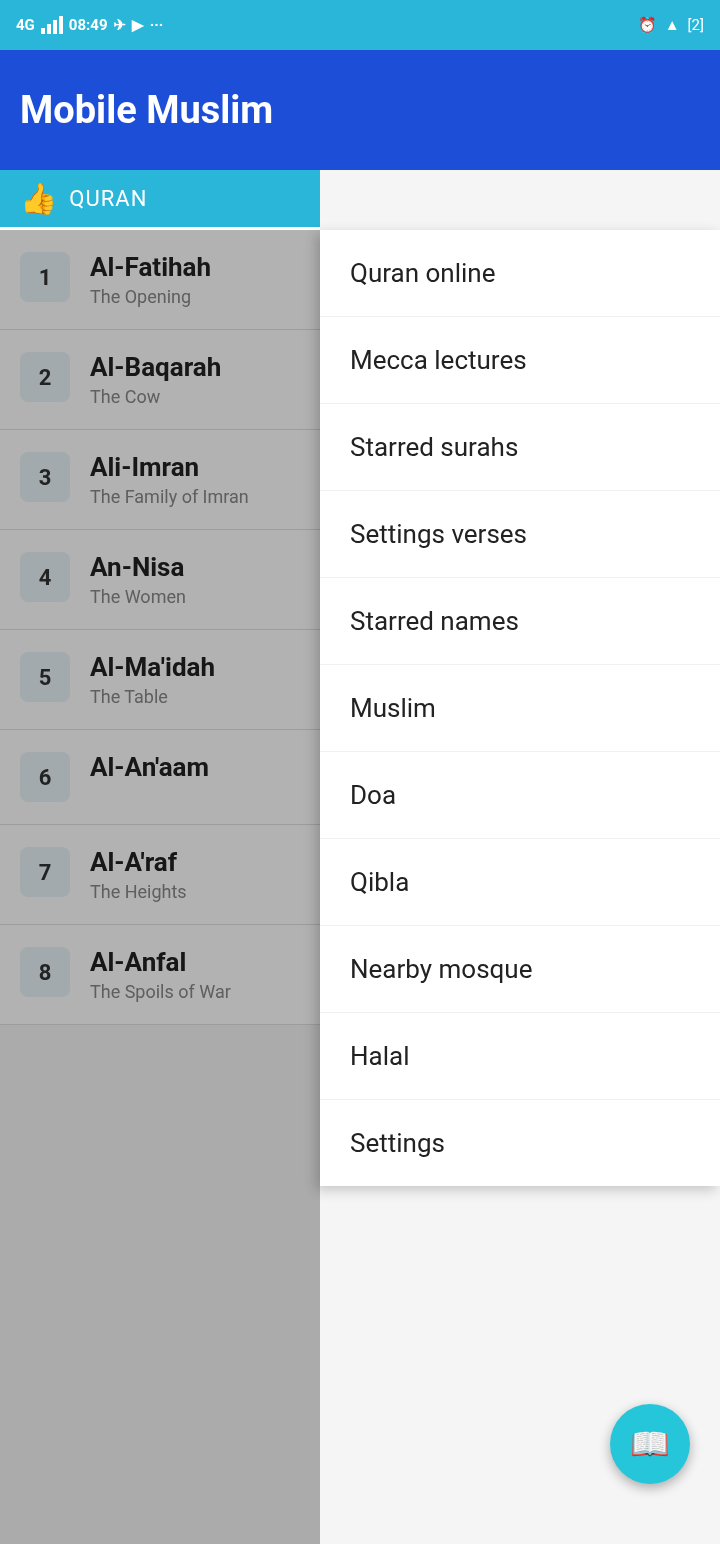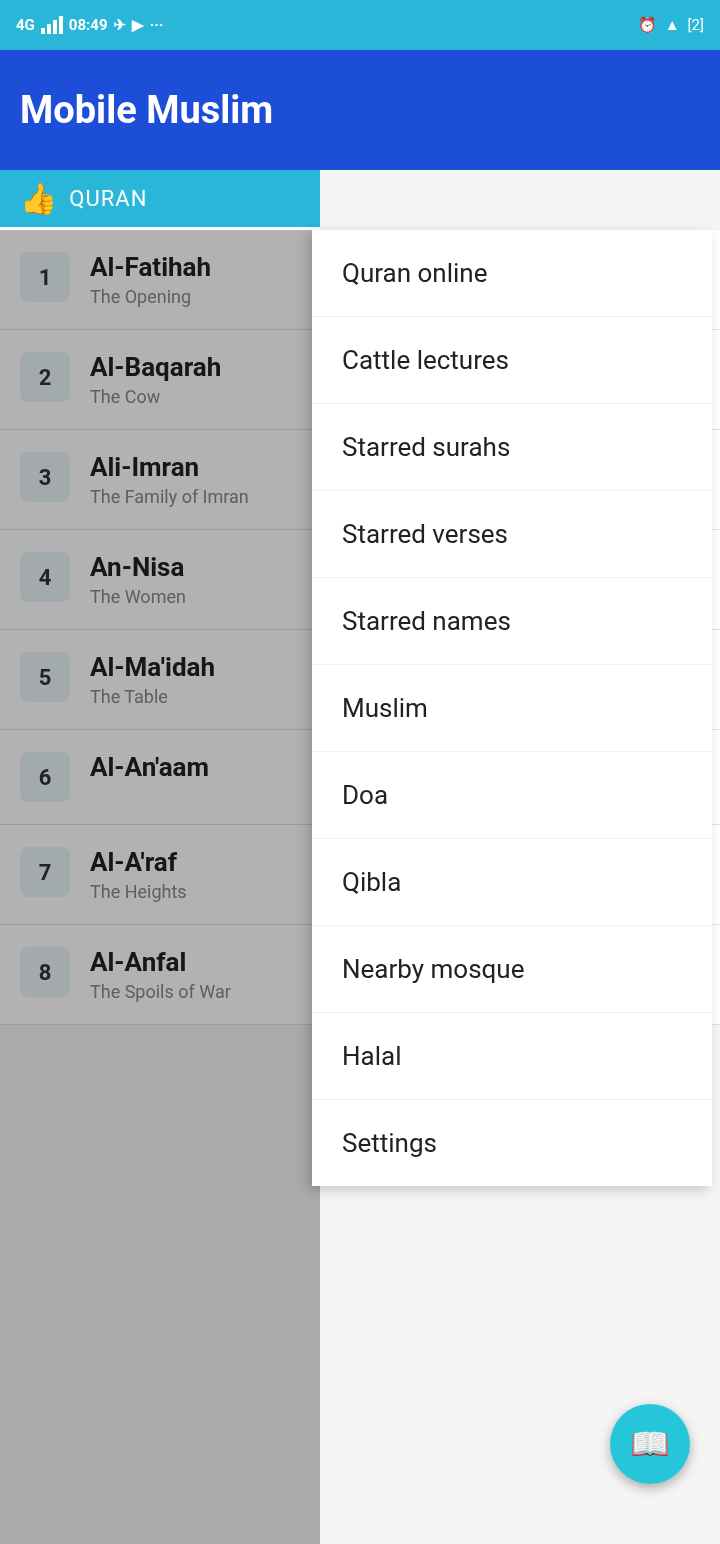--- a/index.html
+++ b/index.html
@@ -133,21 +133,21 @@
       width: 320px;
       height: 100%;
       background: rgba(0,0,0,0.3);
       z-index: 10;
     }
 
     
     .dropdown-menu {
       position: absolute;
       top: 60px;
-      right: 8px;
+      right: 0;
       width: 400px;
       background: white;
       z-index: 20;
       box-shadow: -4px 4px 12px rgba(0,0,0,0.2);
     }
     .menu-item {
       padding: 28px 30px;
       font-size: 26px;
       color: #222;
       border-bottom: 1px solid #f0f0f0;
@@ -288,23 +288,23 @@
       <div class="surah-translation">The Spoils of War</div>
     </div>
     <div class="surah-meta">Madinah | ...</div>
   </div>
   </div>
 
 <div class="overlay-backdrop" style="top: 230px; height: calc(100% - 230px);"></div>
 
 <div class="dropdown-menu" id="dropdown-container" style="top: 230px;">
 <div class="menu-item">Quran online</div>
-    <div class="menu-item">Cattle lectures</div>
+    <div class="menu-item">Mecca lectures</div>
     <div class="menu-item">Starred surahs</div>
-    <div class="menu-item">Starred verses</div>
+    <div class="menu-item">Settings verses</div>
     <div class="menu-item">Starred names</div>
     <div class="menu-item">Muslim</div>
     <div class="menu-item">Doa</div>
     <div class="menu-item">Qibla</div>
     <div class="menu-item">Nearby mosque</div>
     <div class="menu-item">Halal</div>
     <div class="menu-item">Settings</div>
   </div>
 
 <div class="fab-button">

